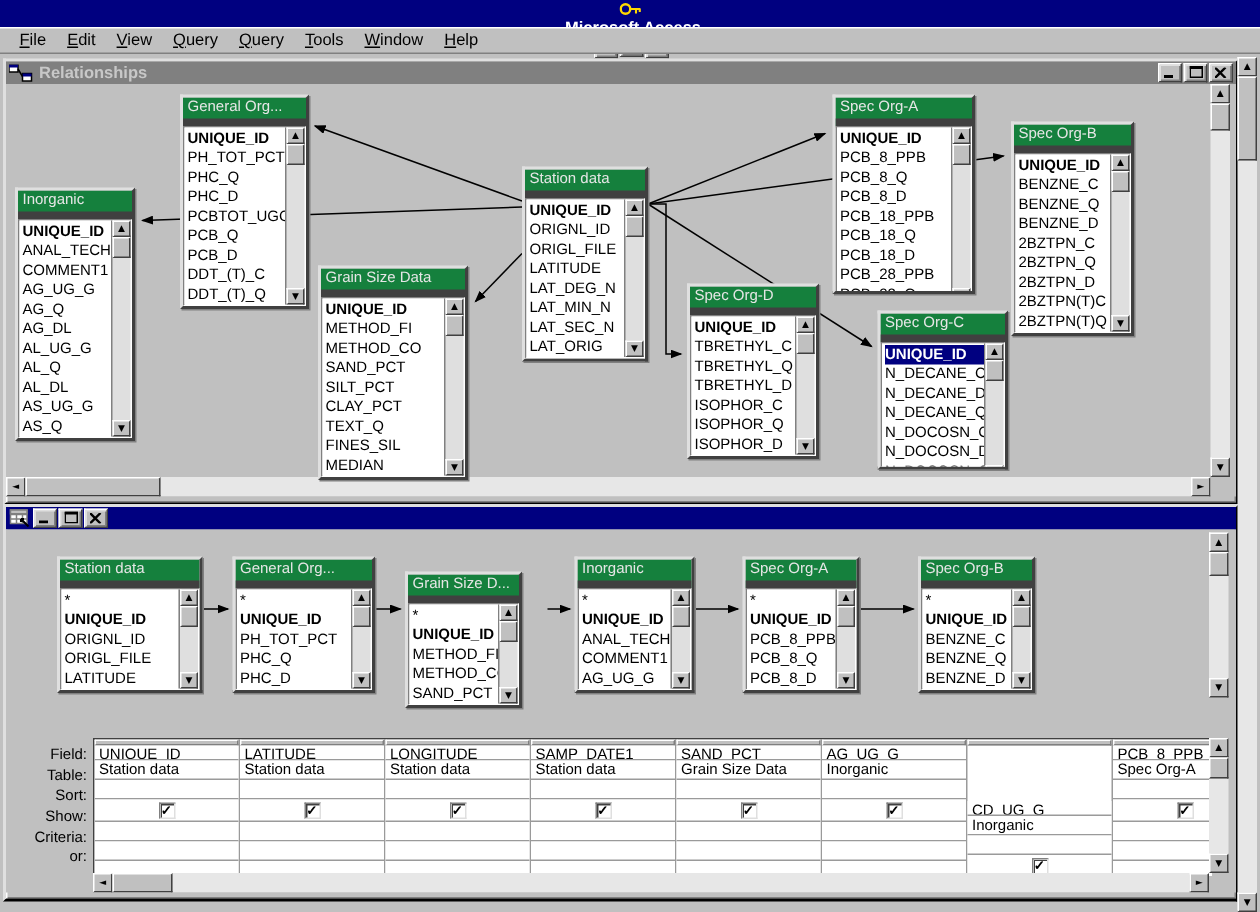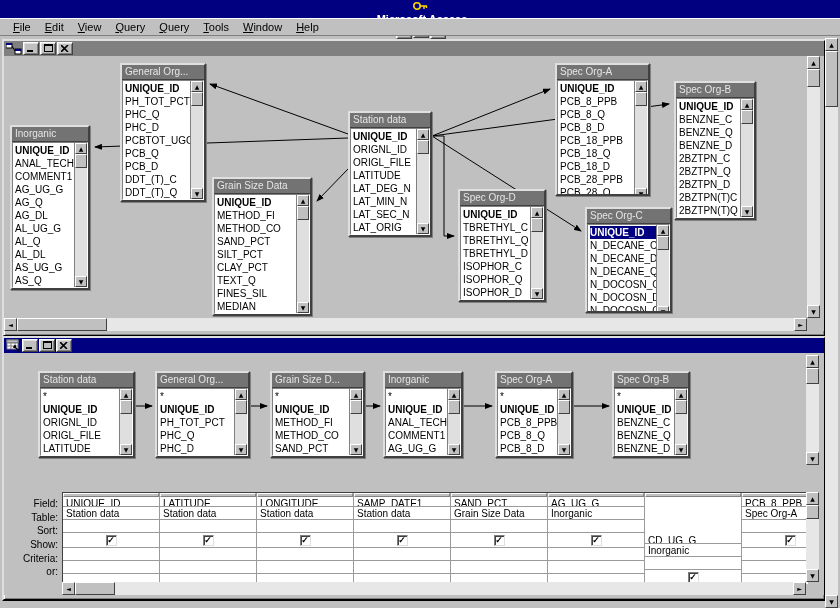--- a/index.html
+++ b/index.html
@@ -23,22 +23,22 @@
   
   .win{background:#c0c0c0;}
   .wtitle{height:15px;display:flex;align-items:center;padding:0 2px;font-weight:bold;font-size:11px;}
   .wtitle .t{flex:1;margin-left:4px;white-space:nowrap;overflow:hidden;}
   .wtitle.active{background:#000080;color:#ffffff;}
   .wtitle.inactive{background:#808080;color:#c8c8c8;}
   .wclient{position:relative;background:#c0c0c0;overflow:hidden;}
   
   .tbox{position:absolute;background:#c0c0c0;border:2px solid;border-color:#dfdfdf #404040 #404040 #dfdfdf;
         box-shadow:1px 1px 0 #808080;box-sizing:border-box;overflow:hidden;}
-  .tbox-cap{height:14px;line-height:14px;background:#737373;color:#e6e6e6;font-size:10px;
-        padding:0 3px;white-space:nowrap;overflow:hidden;border-bottom:1px solid #404040;}
+  .tbox-cap{height:14px;line-height:14px;background:#15803d;color:#e6e6e6;font-size:10px;
+        padding:0 3px;white-space:nowrap;overflow:hidden;border-bottom:5px solid #404040;}
   .tbox-body{display:flex;background:#ffffff;border:1px solid;border-color:#808080 #ffffff #ffffff #808080;}
   .tbox-fields{flex:1;overflow:hidden;padding:1px 0 0 2px;background:#fff;}
   .field{height:13px;line-height:13px;font-size:10px;white-space:nowrap;}
   .field.pk{font-weight:bold;}
   .field.sel{background:#000080;color:#fff;}
   .tb-scroll{width:12px;background:#dfdfdf;display:flex;flex-direction:column;border-left:1px solid #808080;}
   .sbb{height:11px;background:#c0c0c0;border:1px solid;border-color:#ffffff #404040 #404040 #ffffff;
        font-size:6px;display:flex;align-items:center;justify-content:center;color:#000;box-sizing:border-box;
        font-family:"DejaVu Sans",sans-serif;flex:0 0 auto;}
   .sb-thumb{height:14px;background:#c0c0c0;border:1px solid;border-color:#ffffff #404040 #404040 #ffffff;box-sizing:border-box;flex:0 0 auto;}
@@ -110,20 +110,21 @@
   <div class="wtitle inactive">
     <span style="display:inline-flex;">
       <svg width="16" height="12" viewBox="0 0 16 12">
         <rect x="0" y="0" width="6" height="5" fill="#fff" stroke="#000"></rect>
           <rect x="0" y="0" width="6" height="2" fill="#000080"></rect>
         <rect x="9" y="6" width="6" height="5" fill="#fff" stroke="#000"></rect>
           <rect x="9" y="6" width="6" height="2" fill="#000080"></rect>
         <path d="M6 3 L9 8" stroke="#000"></path>
       </svg>
     </span>
+    <span class="t">Relationships</span>
     <span id="rel-btns"><span class="wbtn">
           <svg width="8" height="7">
             <rect x="0" y="5" width="6" height="2" fill="#000"></rect>
           </svg>
         </span><span class="wbtn">
           <svg width="9" height="8">
             <rect x="0.5" y="0.5" width="8" height="7" fill="none" stroke="#000"></rect>
             <rect x="0" y="0" width="9" height="2" fill="#000"></rect>
           </svg>
         </span><span class="wbtn">
@@ -532,21 +533,21 @@
             <div class="field">PHC_D</div>
           </div>
           <div class="tb-scroll">
             <span class="sbb">▲</span>
             <span class="sb-thumb"></span>
             <span class="sb-fill"></span>
             <span class="sbb">▼</span>
           </div>
         </div>
       </div>
-      <div class="tbox" style="left: 266px; top: 18px; width: 95px;">
+      <div class="tbox" style="left: 266px; top: 28px; width: 78px;">
         <div class="tbox-cap">Grain Size D...</div>
         <div class="tbox-body">
           <div class="tbox-fields">
             <div class="field">*</div>
             <div class="field pk">UNIQUE_ID</div>
             <div class="field">METHOD_FI</div>
             <div class="field">METHOD_CO</div>
             <div class="field">SAND_PCT</div>
           </div>
           <div class="tb-scroll">

